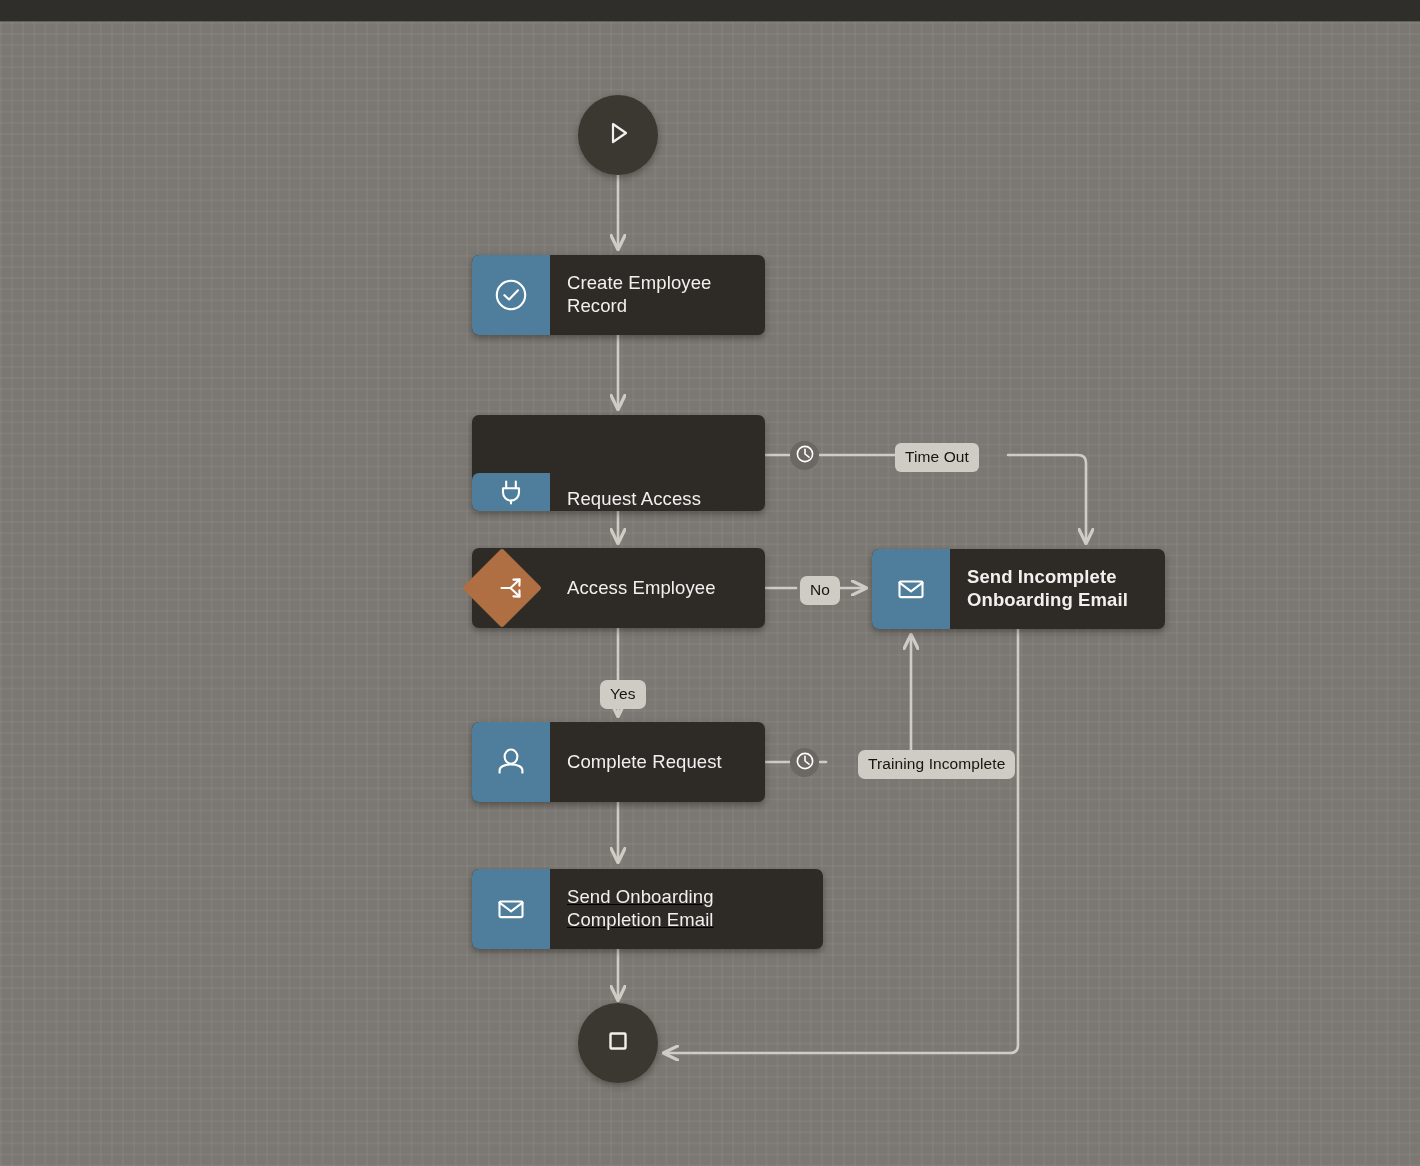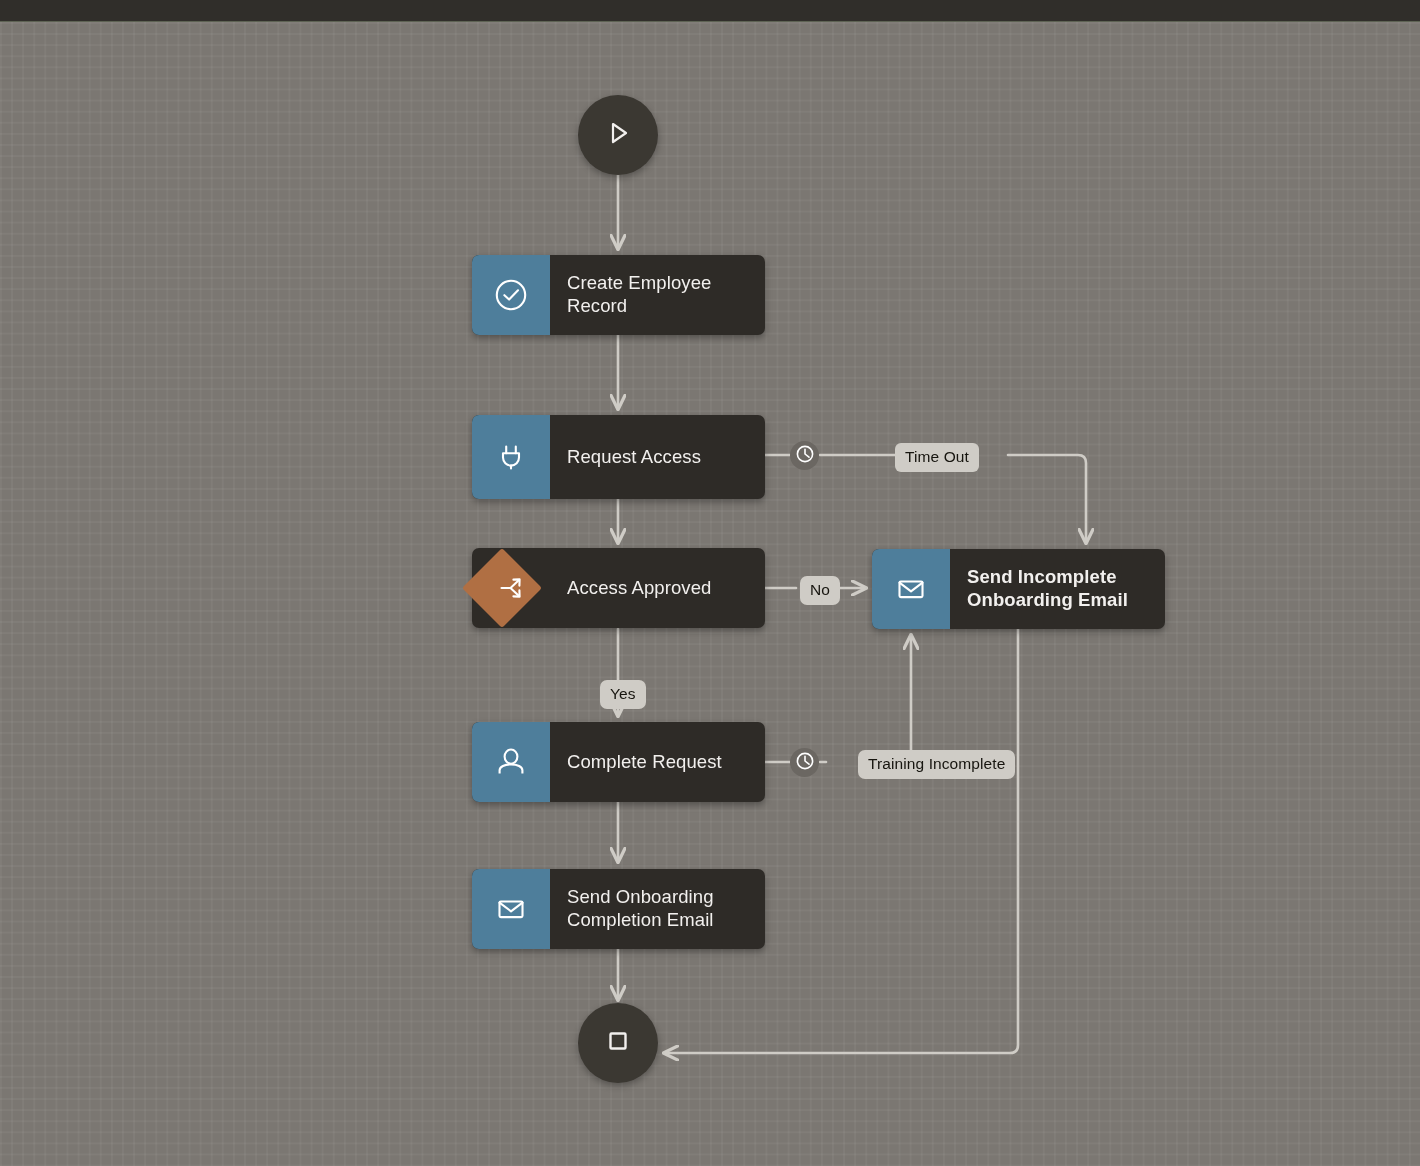--- a/index.html
+++ b/index.html
@@ -178,21 +178,21 @@
   <div class="node" style="left:472px; top:255px; width:293px; height:80px;">
     <div class="icon-cell">
       <svg width="38" height="38" viewBox="0 0 38 38">
         <circle cx="19" cy="19" r="14.2" fill="none" stroke="#ffffff" stroke-width="2.1"></circle>
         <path d="M 12.4 19.2 L 17.1 23.6 L 26 14.3" fill="none" stroke="#ffffff" stroke-width="2.1" stroke-linecap="round" stroke-linejoin="round"></path>
       </svg>
     </div>
     <div class="label-cell">Create Employee Record</div>
   </div>
 
-  <div class="node" style="left:472px; top:415px; width:293px; height:84px;">
+  <div class="node" style="left:472px; top:415px; width:293px; height:96px;align-items:flex-end;">
     <div class="icon-cell">
       <svg width="38" height="38" viewBox="0 0 38 38">
         <path d="M 14.2 8.5 L 14.2 15.2 M 23.8 8.5 L 23.8 15.2" fill="none" stroke="#ffffff" stroke-width="2.1" stroke-linecap="round"></path>
         <path d="M 11 15.2 L 27 15.2 L 27 19.6 A 8 8 0 0 1 11 19.6 Z" fill="none" stroke="#ffffff" stroke-width="2.1" stroke-linejoin="round"></path>
         <path d="M 19 27.6 L 19 30.5" fill="none" stroke="#ffffff" stroke-width="2.1" stroke-linecap="round"></path>
       </svg>
     </div>
     <div class="label-cell">Request Access</div>
   </div>
 
@@ -211,21 +211,21 @@
     <div class="icon-cell">
       <div class="diamond"></div>
       <svg width="38" height="38" viewBox="0 0 38 38">
         <path d="M 9.5 19 L 18.5 19" fill="none" stroke="#ffffff" stroke-width="2.1" stroke-linecap="round"></path>
         <path d="M 18.5 19 L 27 11" fill="none" stroke="#ffffff" stroke-width="2.1" stroke-linecap="round"></path>
         <path d="M 18.5 19 L 27 27" fill="none" stroke="#ffffff" stroke-width="2.1" stroke-linecap="round"></path>
         <path d="M 21.4 10.6 L 27.6 10.4 L 27.4 16.6" fill="none" stroke="#ffffff" stroke-width="2.1" stroke-linecap="round" stroke-linejoin="round"></path>
         <path d="M 21.4 27.4 L 27.6 27.6 L 27.4 21.4" fill="none" stroke="#ffffff" stroke-width="2.1" stroke-linecap="round" stroke-linejoin="round"></path>
       </svg>
     </div>
-    <div class="label-cell">Access Approved</div>
+    <div class="label-cell">Access Employee</div>
   </div>
 
   <div class="edge-label" style="left:800px; top:576px;">No</div>
 
   <div class="edge-label" style="left:600px; top:680px;">Yes</div>
 
   <div class="node" style="left:872px; top:549px; width:293px; height:80px;font-weight:bold;">
     <div class="icon-cell">
       <svg width="38" height="38" viewBox="0 0 38 38">
         <rect x="7.5" y="11.5" width="23" height="15.6" rx="1.3" fill="none" stroke="#ffffff" stroke-width="2.1"></rect>
@@ -250,21 +250,21 @@
     <span>
       <svg width="20" height="20" viewBox="0 0 20 20">
         <circle cx="10" cy="10" r="7.6" fill="none" stroke="#ffffff" stroke-width="1.6"></circle>
         <path d="M 10 5.2 L 10 10 L 14 13.2" fill="none" stroke="#ffffff" stroke-width="1.6" stroke-linecap="round" stroke-linejoin="round"></path>
       </svg>
     </span>
   </div>
 
   <div class="edge-label" style="left:858px; top:750px;">Training Incomplete</div>
 
-  <div class="node" style="left:472px; top:869px; width:293px; height:80px;">
+  <div class="node" style="left:472px; top:869px; width:351px; height:80px;text-decoration:underline;">
     <div class="icon-cell">
       <svg width="38" height="38" viewBox="0 0 38 38">
         <rect x="7.5" y="11.5" width="23" height="15.6" rx="1.3" fill="none" stroke="#ffffff" stroke-width="2.1"></rect>
         <path d="M 7.5 12.6 L 19 21.3 L 30.5 12.6" fill="none" stroke="#ffffff" stroke-width="2.1" stroke-linecap="round" stroke-linejoin="round"></path>
       </svg>
     </div>
     <div class="label-cell">Send Onboarding Completion Email</div>
   </div>
 
   <div class="terminal" style="left:578px; top:1003px;">

